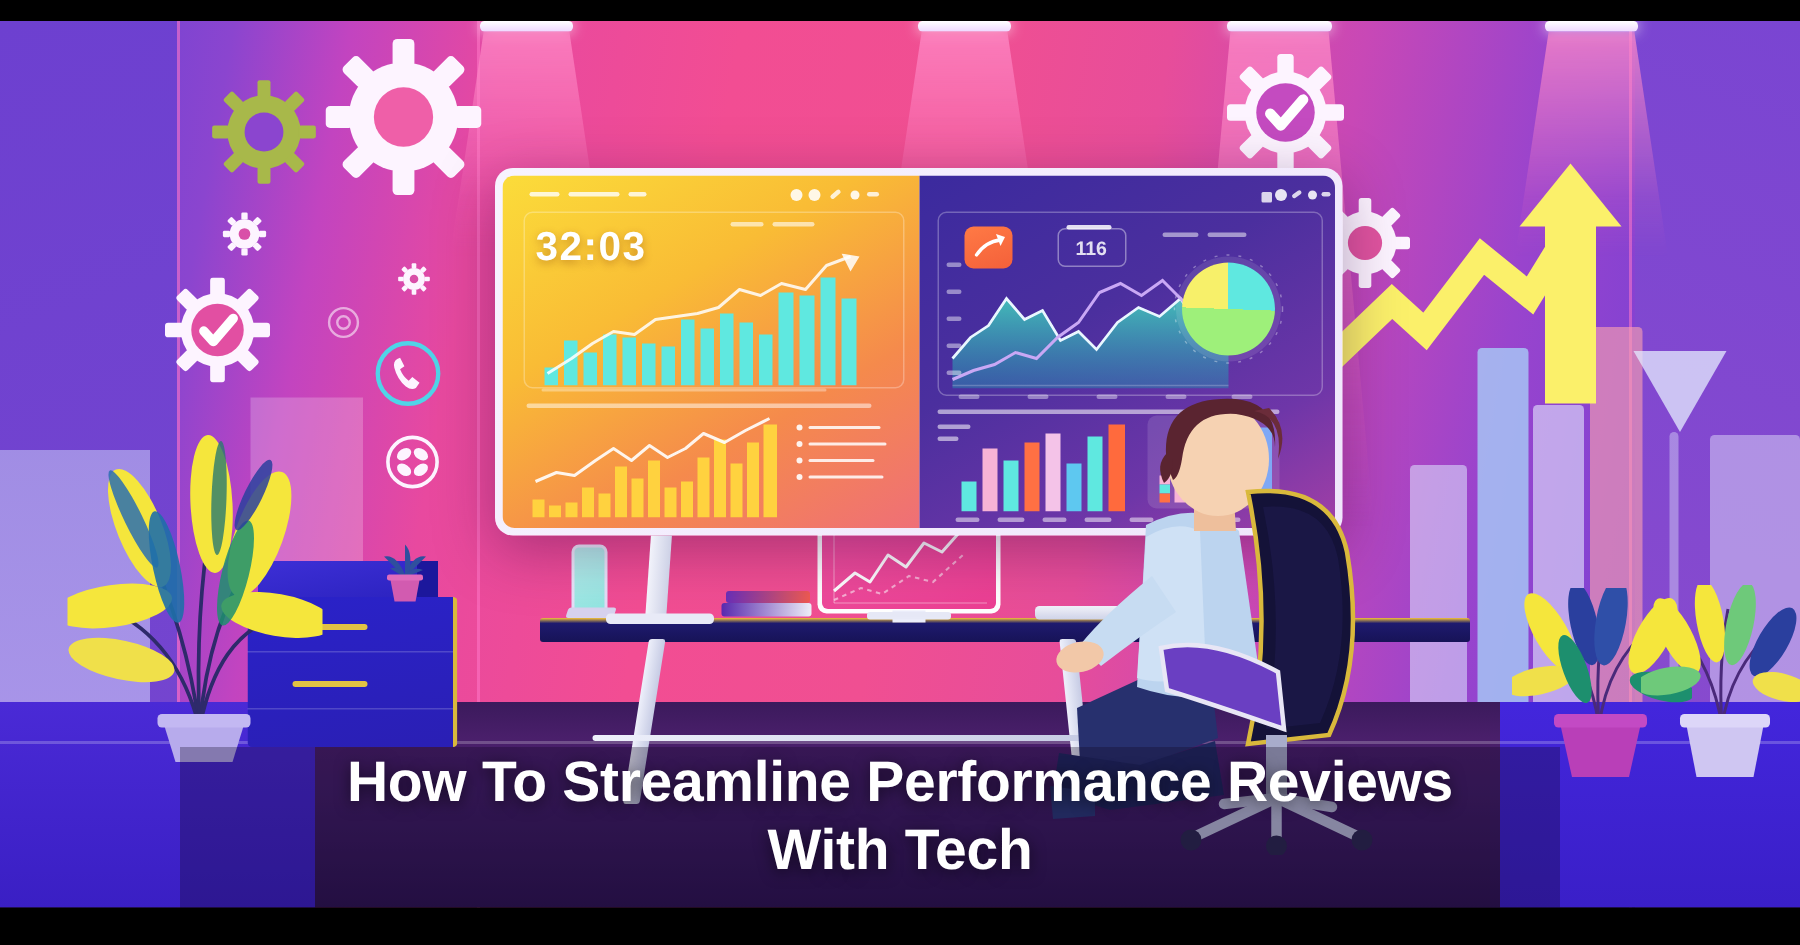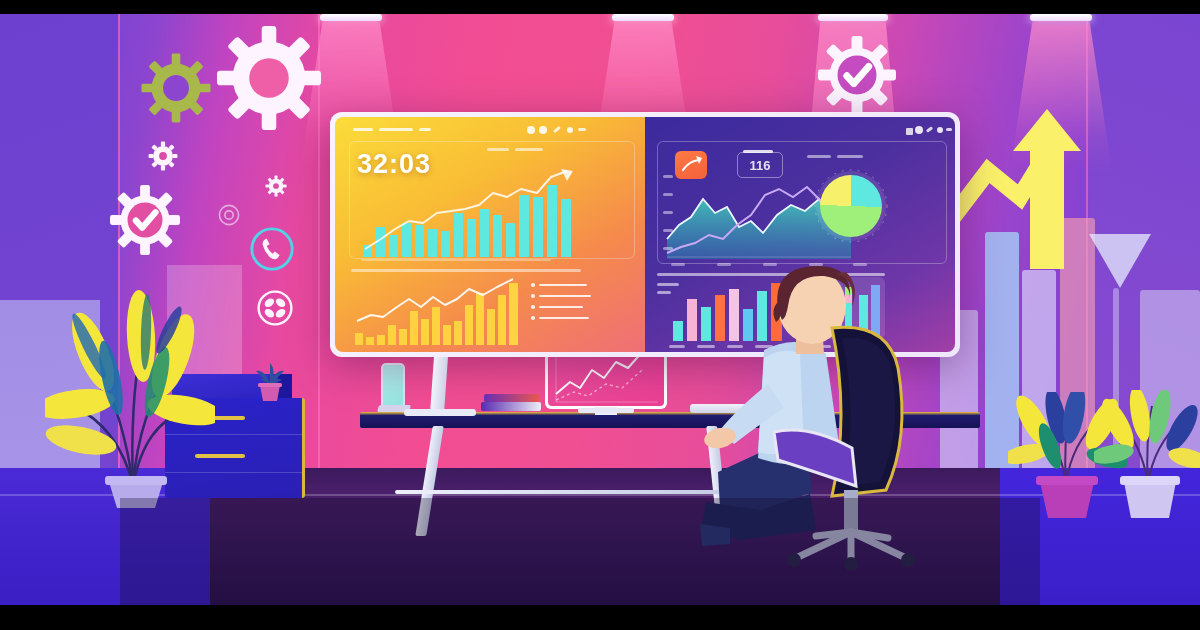--- a/index.html
+++ b/index.html
@@ -57,21 +57,21 @@
 
   
   .plant { position:absolute; }
 
   
   .desk-top { position:absolute; left:360px; top:412px; width:620px; height:16px;
     background:linear-gradient(180deg,#f2c23a 0%, #1e1a6e 22%, #171357 100%); border-radius:2px; }
   .desk-leg { position:absolute; background:linear-gradient(90deg,#eef0fb,#c6cbe4); border-radius:2px; }
 
   
-  .monitor { position:absolute; left:330px; top:112px; width:630px; height:245px;
+  .monitor { position:absolute; left:330px; top:112px; width:565px; height:245px;
     border-radius:12px; padding:5px;
     background:linear-gradient(135deg,#f7f3ff,#efe6fb);
     box-shadow:0 10px 40px rgba(40,0,60,.35); }
   .m-screen { width:100%; height:100%; border-radius:8px; overflow:hidden; display:flex; }
   .m-col { height:100%; }
   .m-left { width:50%; background:linear-gradient(150deg,#fbdc3a 0%,#f9bc35 35%,#f58a4c 68%,#ef6f77 100%);
     position:relative; }
   .m-right { width:50%; background:linear-gradient(150deg,#3b2a9e 0%,#4b2f9e 40%,#6e36a8 75%,#a23fa6 100%);
     position:relative; }
 
@@ -708,17 +708,19 @@
       <ellipse cx="88" cy="38" rx="10" ry="26" fill="#2a3f9e" transform="rotate(30 88 38)"></ellipse>
       <ellipse cx="18" cy="64" rx="22" ry="9" fill="#6ec97a" transform="rotate(-10 18 64)"></ellipse>
       <ellipse cx="94" cy="68" rx="20" ry="9" fill="#f0e04a" transform="rotate(14 94 68)"></ellipse>
       <path d="M30 92 L82 92 L75 128 L37 128 Z" fill="#cfc6f2"></path>
       <rect x="26" y="86" width="60" height="9" rx="3" fill="#ddd6f8"></rect>
     </svg>
   </div>
 
   <div class="title-scrim"></div>
   <div class="title">
+    <div>How To Streamline Performance Reviews</div>
+    <div>With Tech</div>
   </div>
 
   <div class="letterbox-t"></div>
   <div class="letterbox-b"></div>
 </div>
 
 </body></html>

